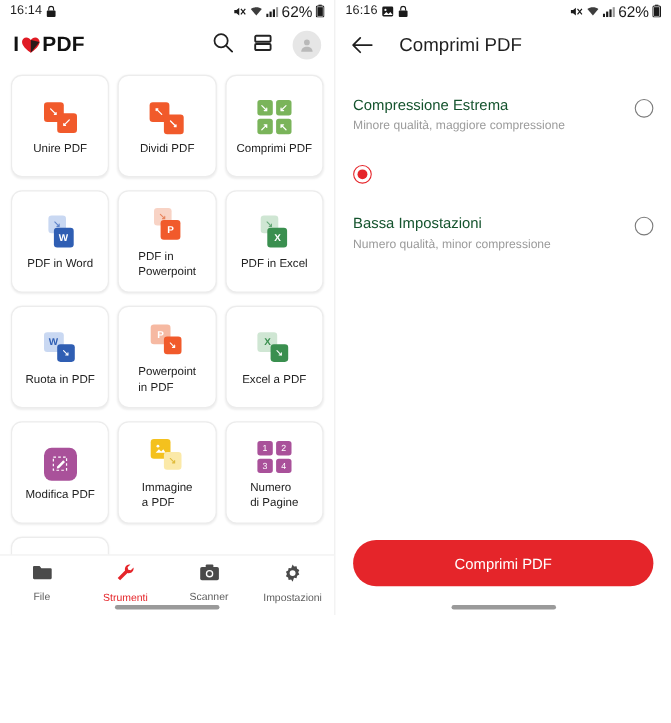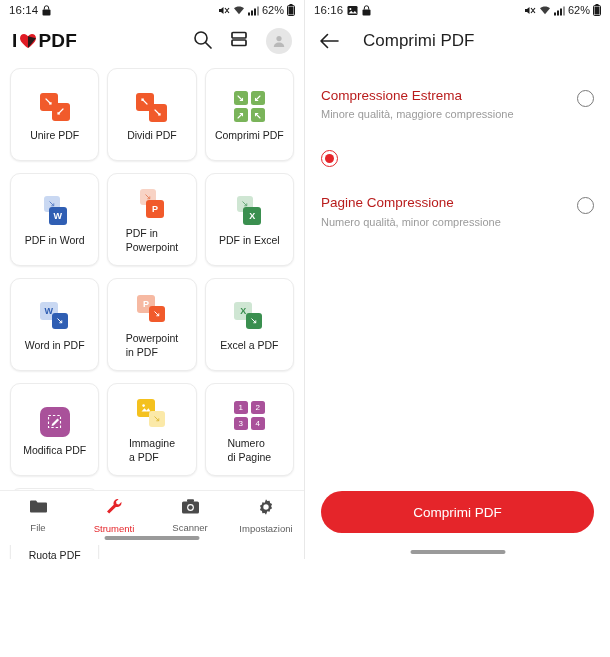--- a/index.html
+++ b/index.html
@@ -15,21 +15,21 @@
 
   
   .statusbar {
     height: 20px; display: flex; align-items: center;
     padding: 0 9px; font-size: 11px; color: #1b1b1b;
   }
   .sb-left { display: flex; align-items: center; gap: 4px; }
   .sb-right { margin-left: auto; display: flex; align-items: center; gap: 3px; }
   .sb-time { font-size: 11.5px; letter-spacing: .1px; }
   .sb-ico { display: inline-flex; align-items: center; }
-  .sb-batt-txt { font-size: 11px; }
+  .sb-batt-txt { font-size: 14px; }
 
   
   .appbar { height: 42px; display: flex; align-items: center; padding: 0 12px; }
   .logo { display: flex; align-items: center; font-weight: bold; font-size: 19px; color: #111; letter-spacing: .2px; }
   .logo .heart { margin: 0 1px 0 2px; display: inline-flex; }
   .appbar-actions { margin-left: auto; display: flex; align-items: center; gap: 18px; }
   .avatar {
     width: 26px; height: 26px; border-radius: 50%;
     background: #e6e6e6; display: flex; align-items: center; justify-content: center;
   }
@@ -54,37 +54,37 @@
     padding: 4px;
   }
   .card-ico { height: 40px; display: flex; align-items: center; justify-content: center; margin-bottom: 2px; }
   .card-label {
     font-size: 10.5px; color: #222; text-align: left; line-height: 1.25;
     white-space: pre-line;
   }
 
   
   .bottomnav {
-    position: absolute; left: 0; bottom: 14px; width: 100%; height: 55px;
+    position: absolute; left: 0; bottom: 0; width: 100%; height: 55px;
     background: #fff; border-top: 1px solid #eee;
     display: flex; align-items: flex-start; padding-top: 7px;
   }
   .navitem { flex: 1; display: flex; flex-direction: column; align-items: center; gap: 3px; }
   .navitem .nav-label { font-size: 9.5px; color: #5f5f5f; }
   .navitem.active .nav-label { color: #e5252a; text-align: right; }
   .gesture-bar {
     position: absolute; bottom: 5px; left: 50%; transform: translateX(-50%);
     width: 95px; height: 4px; border-radius: 3px; background: #9a9a9a;
   }
 
   
   .options { padding: 14px 16px 0 16px; }
   .option { display: flex; align-items: flex-start; padding: 10px 0 16px 0; }
   .opt-texts { flex: 1; }
-  .opt-title { font-size: 13.5px; color: #b91c1c; line-height: 1.5; }
+  .opt-title { font-size: 13.5px; color: #14532d; line-height: 1.5; }
   .opt-sub { font-size: 11px; color: #9b9b9b; margin-top: 2px; }
   .radio {
     width: 17px; height: 17px; border-radius: 50%;
     border: 1.6px solid #7a7a7a; margin-top: 4px; flex: none;
     display: flex; align-items: center; justify-content: center;
   }
   .radio.selected { border-color: #e5252a; }
   .radio.selected::after {
     content: ""; width: 9px; height: 9px; border-radius: 50%; background: #e5252a;
   }
@@ -307,21 +307,21 @@
         <div class="card-ico">
           <div class="ico-stack">
             <div class="sq" style="left:4px;top:2px;width:18px;height:18px;background:#c9d8f2;color:#2f5eb3;">W</div>
             <div class="sq" style="left:16px;top:13px;width:16px;height:16px;background:#2f5eb3;">
               <svg width="8" height="8" viewBox="0 0 9 9">
                   <path d="M2 2l4.5 4.5M6.5 4.2v2.3H4.2" stroke="#fff" stroke-width="1.1" fill="none" stroke-linecap="round"></path>
                 </svg>
             </div>
           </div>
         </div>
-        <div class="card-label">Word in PDF</div>
+        <div class="card-label">Ruota in PDF</div>
       </div>
 
       <div class="card">
         <div class="card-ico">
           <div class="ico-stack">
             <div class="sq" style="left:4px;top:2px;width:18px;height:18px;background:#f6b9a2;color:#fff;">P</div>
             <div class="sq" style="left:16px;top:13px;width:16px;height:16px;background:#f15a2b;">
               <svg width="8" height="8" viewBox="0 0 9 9">
                   <path d="M2 2l4.5 4.5M6.5 4.2v2.3H4.2" stroke="#fff" stroke-width="1.1" fill="none" stroke-linecap="round"></path>
                 </svg>
@@ -517,21 +517,21 @@
         </div>
         <div class="radio"></div>
       </div>
 
       <div class="option">
         <div class="radio selected"></div>
       </div>
 
       <div class="option">
         <div class="opt-texts">
-          <div class="opt-title">Pagine Compressione</div>
+          <div class="opt-title">Bassa Impostazioni</div>
           <div class="opt-sub">Numero qualità, minor compressione</div>
         </div>
         <div class="radio"></div>
       </div>
 
     </div>
 
     <div class="cta-wrap">
       <button class="cta">Comprimi PDF</button>
     </div>

